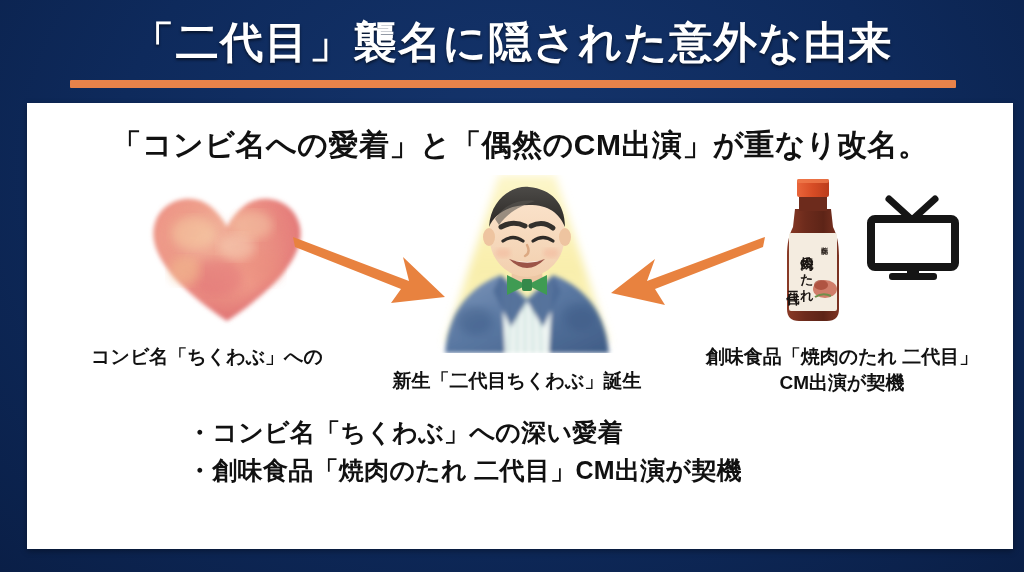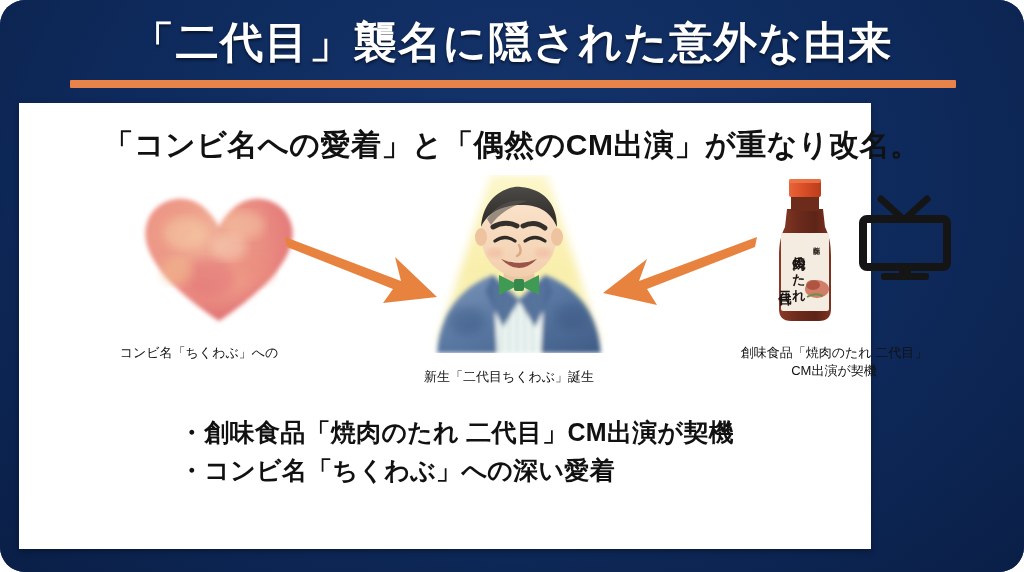--- a/index.html
+++ b/index.html
@@ -10,21 +10,20 @@
   }
   body {
     font-family: "Liberation Sans", "DejaVu Sans", sans-serif;
   }
   #slide {
     position: relative;
     width: 1024px;
     height: 572px;
     background: #0e2a5c;
     overflow: hidden;
-    border-radius: 25px;
   }
   
   #slide::before {
     content: "";
     position: absolute;
     inset: 0;
     background: radial-gradient(ellipse at 50% 30%, #15356d 0%, #0e2a5c 55%, #0a1f47 100%);
     pointer-events: none;
   }
 
@@ -54,23 +53,23 @@
     width: 886px;
     height: 8px;
     background: #e8834a;
     border-radius: 1px;
     z-index: 5;
   }
 
   
   .panel {
     position: absolute;
-    left: 19px;
+    left: 27px;
     top: 103px;
-    width: 852px;
+    width: 986px;
     height: 446px;
     background: #ffffff;
     box-shadow: 0 2px 6px rgba(0,0,0,0.35);
     z-index: 4;
   }
 
   
   .subtitle {
     position: absolute;
     left: 0;
@@ -150,22 +149,22 @@
     position: absolute;
     left: 0;
     top: 233px;
     width: 986px;
     height: 64px;
   }
   .caption {
     position: absolute;
     text-align: center;
     color: #111111;
-    font-size: 13px;
-    font-weight: normal;
+    font-size: 19px;
+    font-weight: bold;
     line-height: 1.35;
     white-space: nowrap;
   }
   .caption-left  { left: 30px;  width: 300px; top: 8px;  }
   .caption-mid   { left: 330px; width: 320px; top: 32px; }
   .caption-right { left: 650px; width: 330px; top: 8px;  }
   .caption .line2 { display: block; }
 
   
   .bullets {
@@ -390,18 +389,18 @@
       <div class="caption caption-right">
         <span>創味食品「焼肉のたれ 二代目」</span>
         <span class="line2">CM出演が契機</span>
       </div>
       <div class="caption caption-mid">
         <span>新生「二代目ちくわぶ」誕生</span>
       </div>
     </div>
 
     <div class="bullets">
+      <div class="bullet">・コンビ名「ちくわぶ」への深い愛着</div>
       <div class="bullet">・創味食品「焼肉のたれ 二代目」CM出演が契機</div>
-      <div class="bullet">・コンビ名「ちくわぶ」への深い愛着</div>
     </div>
 
   </div>
 </div>
 
 </body></html>

